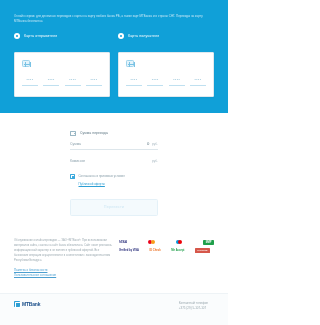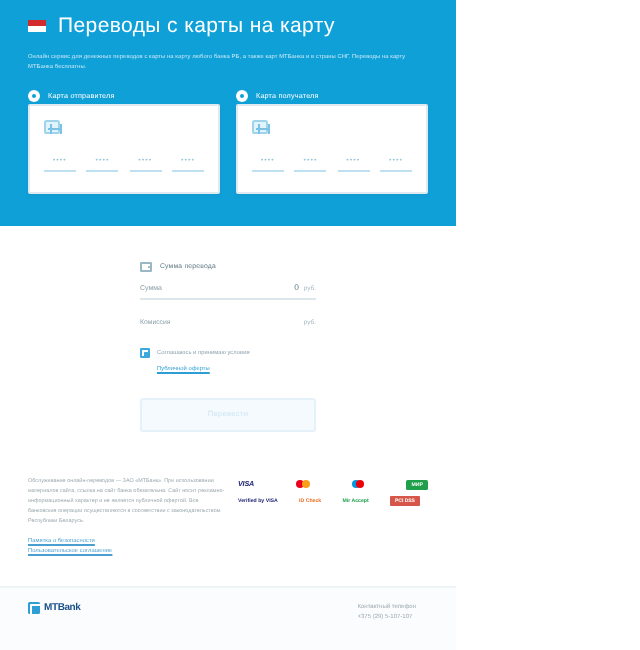--- a/index.html
+++ b/index.html
@@ -193,27 +193,20 @@
   .fc-label { font-size:3px; color:#9aa8af; line-height:1.7; }
   .fc-phone { font-size:3px; color:#9aa8af; line-height:1.7; }
 </style>
 </head>
 <body>
 
 <div class="page">
 
   <div class="hero">
 
-    <div class="hero-title-row">
-      <span class="flag-icon">
-        <span class="fl-top"></span>
-          <span class="fl-bot"></span>
-      </span>
-      <span class="hero-title">Переводы с карты на карту</span>
-    </div>
 
     <p class="hero-desc">Онлайн сервис для денежных переводов с карты на карту любого банка РБ, а также карт МТБанка и в страны СНГ. Переводы на карту МТБанка бесплатны.</p>
 
     <div class="card-heads">
       <div class="card-head">
         <span class="radio-dot"></span>
         <span class="card-head-label">Карта отправителя</span>
       </div>
       <div class="card-head">
         <span class="radio-dot"></span>

